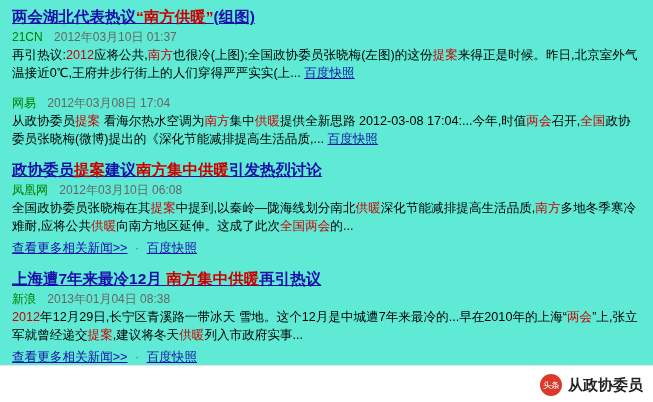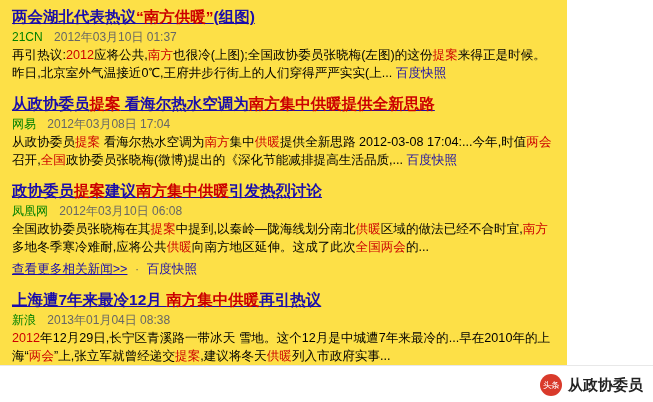--- a/index.html
+++ b/index.html
@@ -11,25 +11,25 @@
     width: 653px;
     height: 402px;
     font-family: "Liberation Sans", sans-serif;
     font-size: 13px;
     color: #000;
     overflow: hidden;
     position: relative;
   }
   .page {
     position: relative;
-    width: 567px;
+    width: 653px;
     height: 402px;
     box-sizing: border-box;
     padding: 8px 10px 4px 12px;
-    background: #fde047;
+    background: #5eead4;
   }
   .result {
     margin-bottom: 13px;
   }
   .result-title {
     font-size: 15.5px;
     font-weight: bold;
     color: #1a0dab;
     text-decoration: underline;
     line-height: 18px;
@@ -57,20 +57,21 @@
     font-size: 12.6px;
     line-height: 17.5px;
     color: #000;
     margin-top: 0;
   }
   .snippet .hl {
     color: #cc0000;
   }
   .cache {
     color: #1a0dab;
+    text-decoration: underline;
     cursor: pointer;
     margin-top: 8px;
   }
   .more-row {
     font-size: 12.6px;
     line-height: 18px;
     margin-top: 4px;
   }
   .more-link {
     color: #1a0dab;
@@ -137,25 +138,20 @@
       <span class="dot-sep"> </span>
       <span class="date">2012年03月10日 01:37</span>
     </div>
     <div class="snippet">
       <span>再引热议:</span><span class="hl">2012</span><span>应将公共,</span><span class="hl">南方</span><span>也很冷(上图);全国政协委员张晓梅(左图)的这份</span><span class="hl">提案</span><span>来得正是时候</span><span>。昨日,北京室外气温接近0℃,王府井步行街上的人们穿得严严实实(上...</span>
       <span class="cache">百度快照</span>
     </div>
   </div>
 
   <div class="result">
-    <div>
-      <a class="result-title">
-        <span>从政协委员</span><span class="hl">提案</span><span> 看海尔热水空调为</span><span class="hl">南方集中供暖提供全新思路</span>
-      </a>
-    </div>
     <div class="result-meta">
       <span class="src">网易</span>
       <span class="dot-sep"> </span>
       <span class="date">2012年03月08日 17:04</span>
     </div>
     <div class="snippet">
       <span>从政协委员</span><span class="hl">提案</span><span> 看海尔热水空调为</span><span class="hl">南方</span><span>集中</span><span class="hl">供暖</span><span>提供全新思路 2012-03-08 17:04:...今年,时值</span><span class="hl">两会</span><span>召开,</span><span class="hl">全国</span><span>政协委员张晓梅(微博)提出的《深化节能减排提高生活品质,...</span>
       <span class="cache">百度快照</span>
     </div>
   </div>
@@ -165,21 +161,21 @@
       <a class="result-title">
         <span>政协委员</span><span class="hl">提案</span><span>建议</span><span class="hl">南方集中供暖</span><span>引发热烈讨论</span>
       </a>
     </div>
     <div class="result-meta">
       <span class="src">凤凰网</span>
       <span class="dot-sep"> </span>
       <span class="date">2012年03月10日 06:08</span>
     </div>
     <div class="snippet">
-      <span>全国政协委员张晓梅在其</span><span class="hl">提案</span><span>中提到,以秦岭—陇海线划分南北</span><span class="hl">供暖</span><span>区域的做法已经不合时宜,</span><span class="hl">南方</span><span>多地冬季寒冷难耐,应将公共</span><span class="hl">供暖</span><span>向南方地区延伸。这成了此次</span><span class="hl">全国两会</span><span>的...</span>
+      <span>全国政协委员张晓梅在其</span><span class="hl">提案</span><span>中提到,以秦岭—陇海线划分南北</span><span class="hl">供暖</span><span>深化节能减排提高生活品质,</span><span class="hl">南方</span><span>多地冬季寒冷难耐,应将公共</span><span class="hl">供暖</span><span>向南方地区延伸。这成了此次</span><span class="hl">全国两会</span><span>的...</span>
     </div>
     <div class="more-row">
       <span class="more-link">查看更多相关新闻&gt;&gt;</span>
       <span class="dot-sep">·</span>
       <span class="cache">百度快照</span>
     </div>
   </div>
 
   <div class="result">
     <div>

